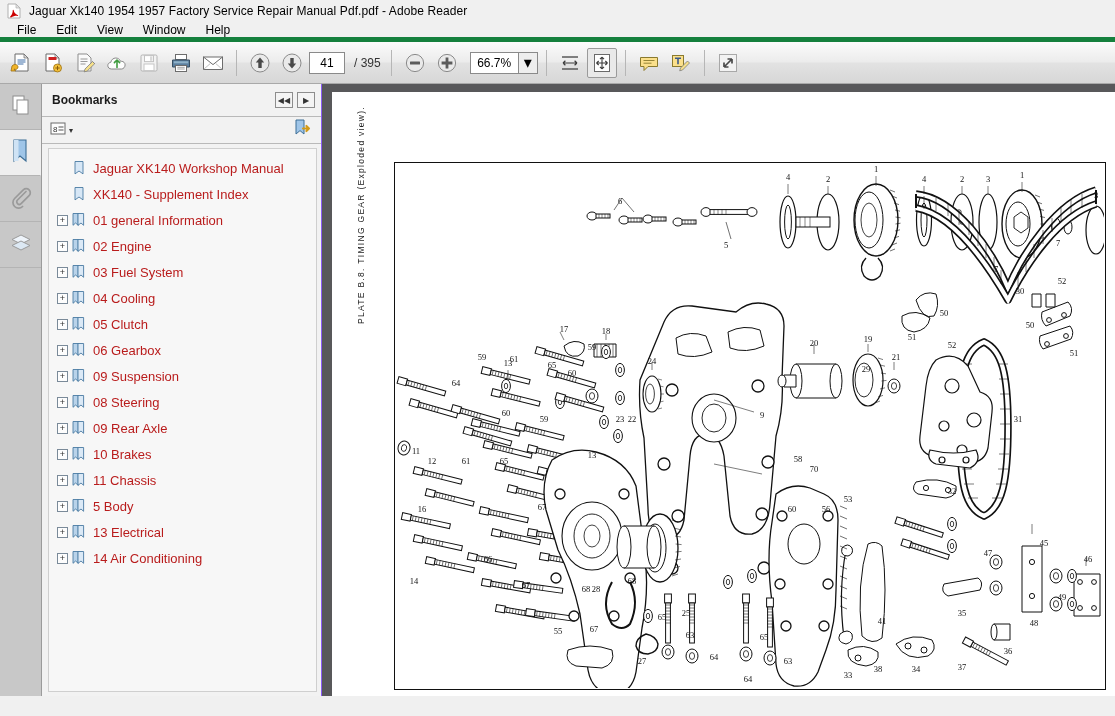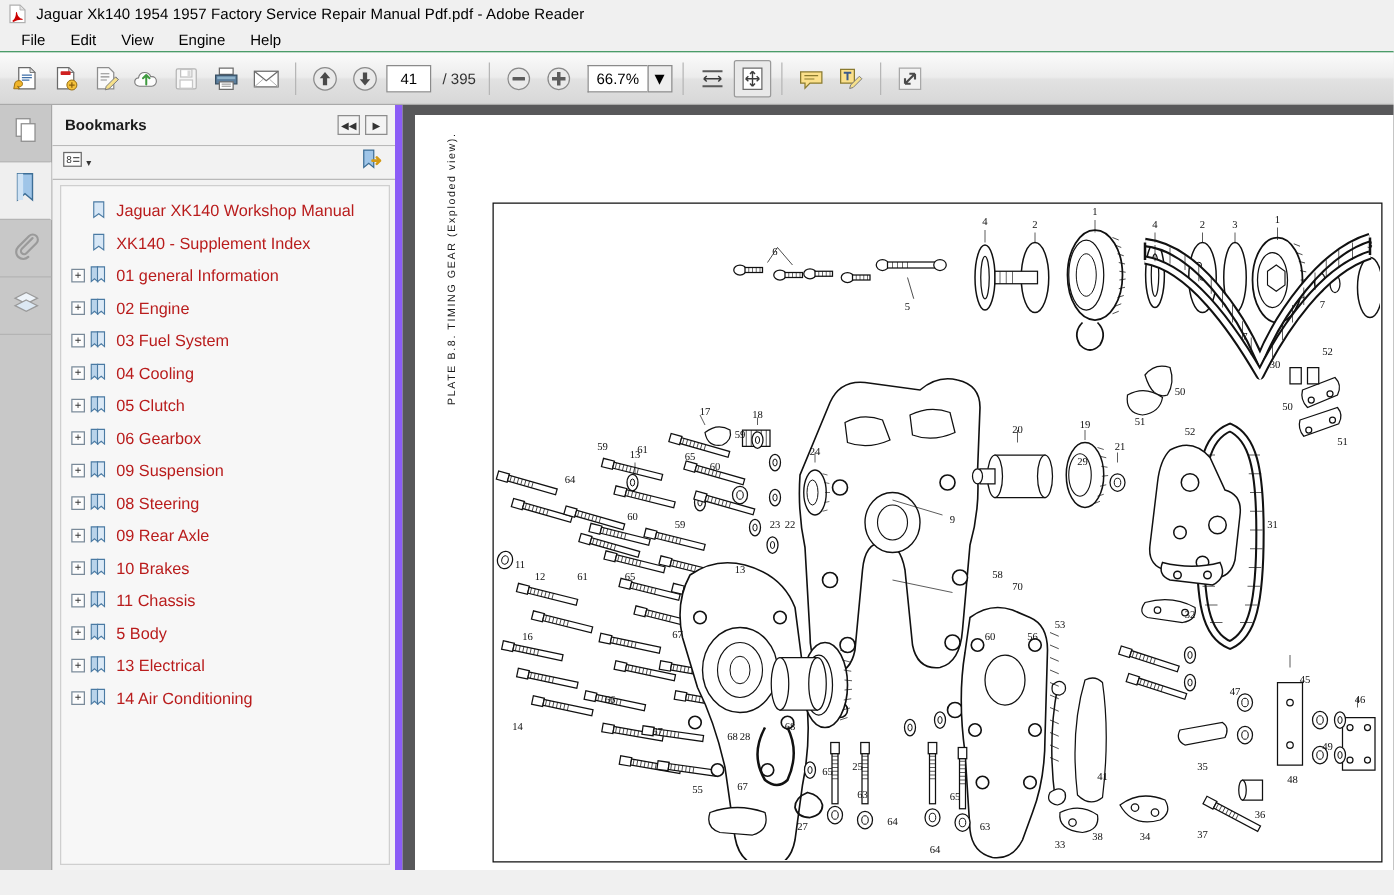--- a/index.html
+++ b/index.html
@@ -18,21 +18,21 @@
     height: 22px; display: flex; align-items: center;
     background: #f0f0f0; padding-left: 6px; gap: 7px;
   }
   .title-icon { width: 16px; height: 16px; flex: 0 0 16px; position: relative; }
   .title-text { font-size: 12px; color: #000; white-space: nowrap; letter-spacing: .1px; }
 
   
   .menubar {
     height: 20px; display: flex; align-items: center;
     background: #f0f0f0; padding-left: 8px; gap: 2px;
-    border-bottom: 1px solid #15803d;
+    border-bottom: 5px solid #15803d;
   }
   .menu-item {
     font-size: 12px; color: #000; padding: 2px 9px; cursor: default;
     white-space: nowrap;
   }
 
   
   .toolbar {
     height: 42px; display: flex; align-items: center;
     background: linear-gradient(180deg,#fbfbfb 0%,#ececec 48%,#e2e2e2 52%,#d7d7d7 100%);
@@ -69,21 +69,21 @@
     display: flex; flex-direction: column; align-items: stretch; padding-top: 0;
   }
   .strip-btn {
     height: 46px; display: flex; align-items: center; justify-content: center;
     border-bottom: 1px solid #b4b4b4; cursor: default;
   }
   .strip-btn.active { background: #efefef; border-right: 1px solid #efefef; }
 
   .bm-panel {
     width: 280px; background: #f2f2f2; display: flex; flex-direction: column;
-    border-right: 6px solid #8b5cf6;
+    border-right: 1px solid #8b5cf6;
   }
   .bm-header {
     height: 33px; display: flex; align-items: center; padding: 0 6px 0 10px;
     background: #f2f2f2; border-bottom: 1px solid #b9b9b9;
   }
   .bm-title { font-size: 12px; font-weight: bold; color: #1b1b1b; flex: 1; }
   .navbtn {
     width: 18px; height: 16px; border: 1px solid #8d8d8d; background: #f4f4f4;
     display: flex; align-items: center; justify-content: center; margin-left: 4px;
     font-size: 8px; color: #333; cursor: default;
@@ -145,21 +145,21 @@
         <path d="M3.5 13.6c1.6-.2 3.4-3.6 3.2-6.1-.1-1 .9-1.2 1-.2.2 2.3 2.1 4.4 3.9 4.6.9.1.8 1.1-.1 1-2-.2-4.6.5-6.4 1.5-.9.5-1.4-.7-.6-.8z" fill="#cc0000"></path>
       </svg>
     </span>
     <span class="title-text">Jaguar Xk140 1954 1957 Factory Service Repair Manual Pdf.pdf - Adobe Reader</span>
   </div>
 
   <div class="menubar">
     <div class="menu-item">File</div>
     <div class="menu-item">Edit</div>
     <div class="menu-item">View</div>
-    <div class="menu-item">Engine</div>
+    <div class="menu-item">Window</div>
     <div class="menu-item">Help</div>
   </div>
 
   <div class="toolbar">
 
     <div class="tb-btn">
       <svg width="24" height="24" viewBox="0 0 24 24">
         <path d="M6 3h9l4 4v13H6z" fill="#fff" stroke="#6a6a6a"></path>
         <path d="M15 3l4 4h-4z" fill="#dcdcdc" stroke="#6a6a6a" stroke-width=".7"></path>
         <g stroke="#3f6fa8" stroke-width="1">

